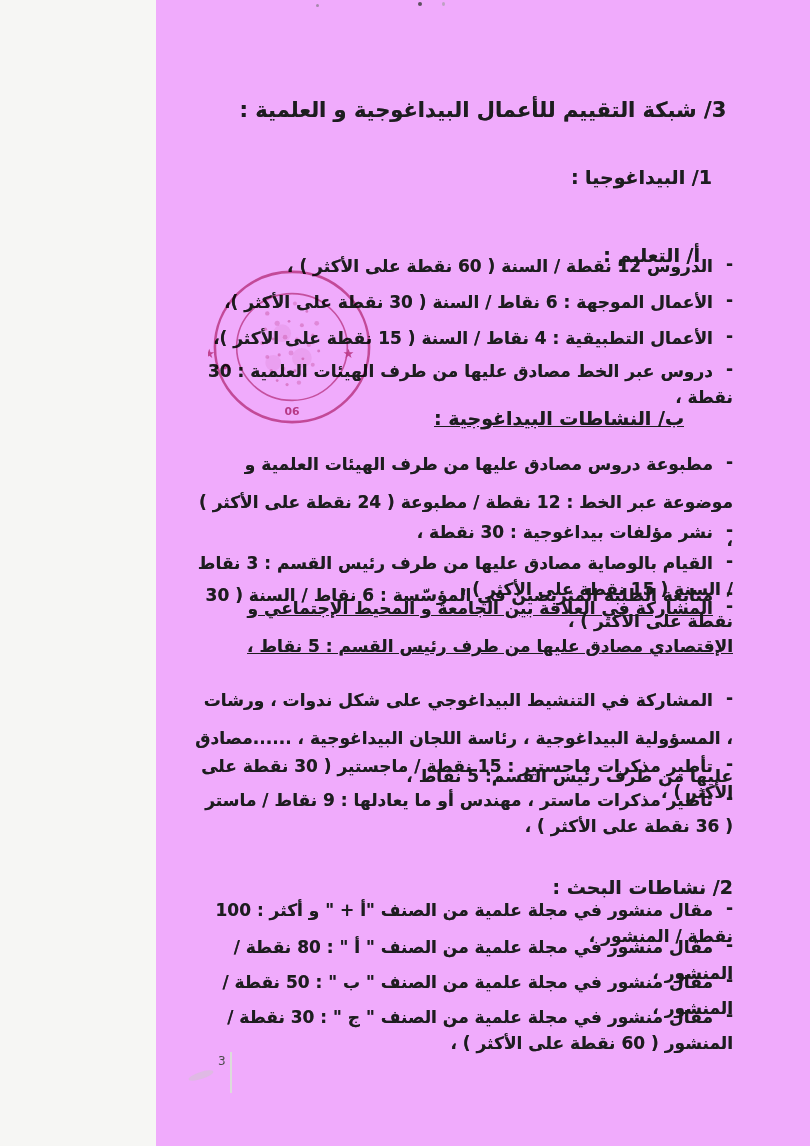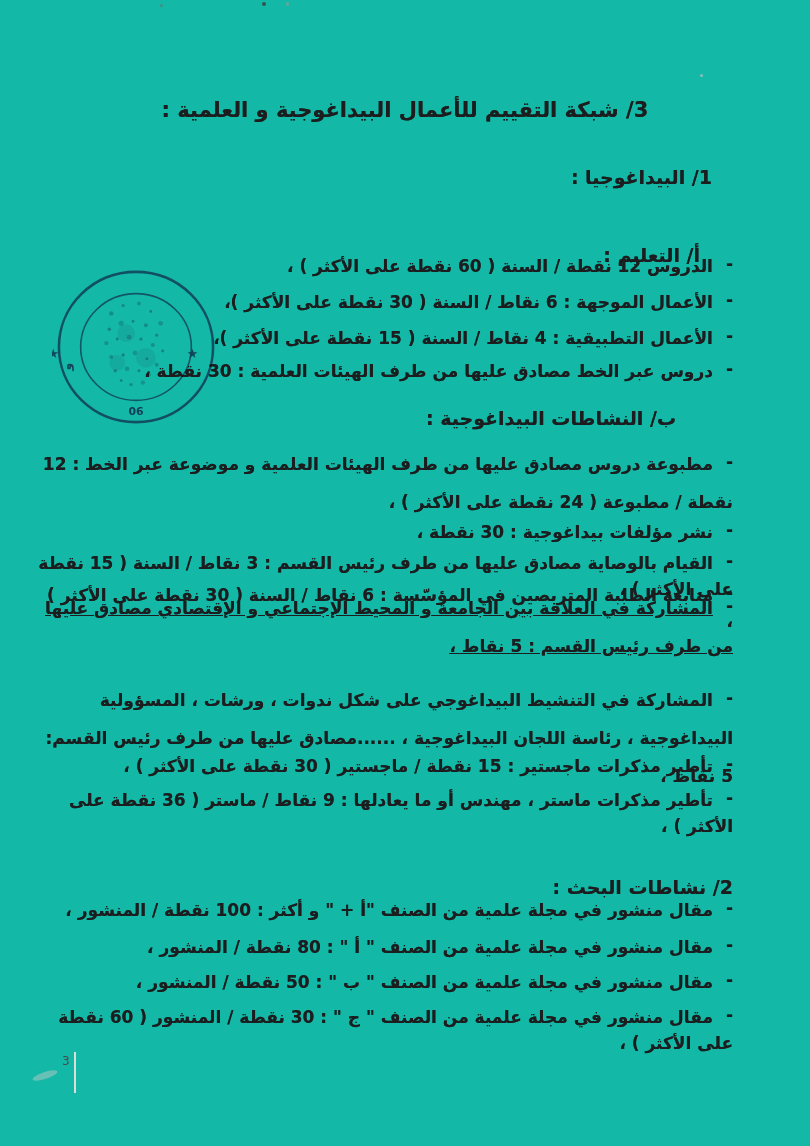--- a/index.html
+++ b/index.html
@@ -2,41 +2,41 @@
 <html lang="ar" dir="rtl"><head>
 <meta charset="utf-8">
 <style>
   html,body{margin:0;padding:0;}
   body{
     width:810px;height:1146px;overflow:hidden;
     background:#f6f6f4;
     font-family:"DejaVu Sans","Liberation Sans",sans-serif;
   }
   .page{
-    position:relative;width:810px;height:1146px;
-    background:#14b8a6;
+    position:relative;width:654px;height:1146px;
+    background:#f0abfc;
     direction:rtl;
     color:#1d1d1f;
     font-weight:700;
   }
   .doc-title{
     position:absolute;top:84px;left:0;right:0;
     text-align:center;
     font-size:21px;
     letter-spacing:.2px;
     text-shadow:0 0 .5px rgba(0,0,0,.6);
   }
   .h-sec{
     position:absolute;
     font-size:19px;
     text-shadow:0 0 .5px rgba(0,0,0,.6);
   }
   .h-1{top:150px;right:98px;margin-left:24px;}
   .h-a{top:196px;right:110px;margin-top:48px;}
-  .h-b{top:388px;right:134px;}
+  .h-b{top:388px;right:126px;text-decoration:underline;}
   .h-2{top:836px;right:77px;margin-top:40px;}
   .item{
     position:absolute;right:77px;left:36px;
     font-size:17px;line-height:26px;
     text-shadow:0 0 .4px rgba(0,0,0,.55);
   }
   .item.tall{line-height:38px;}
   .dash{display:inline-block;margin-left:13px;transform:translateY(-2px);}
   
   .t1{top:236px;} .t2{top:272px;} .t3{top:308px;} .t4{top:341px;}

